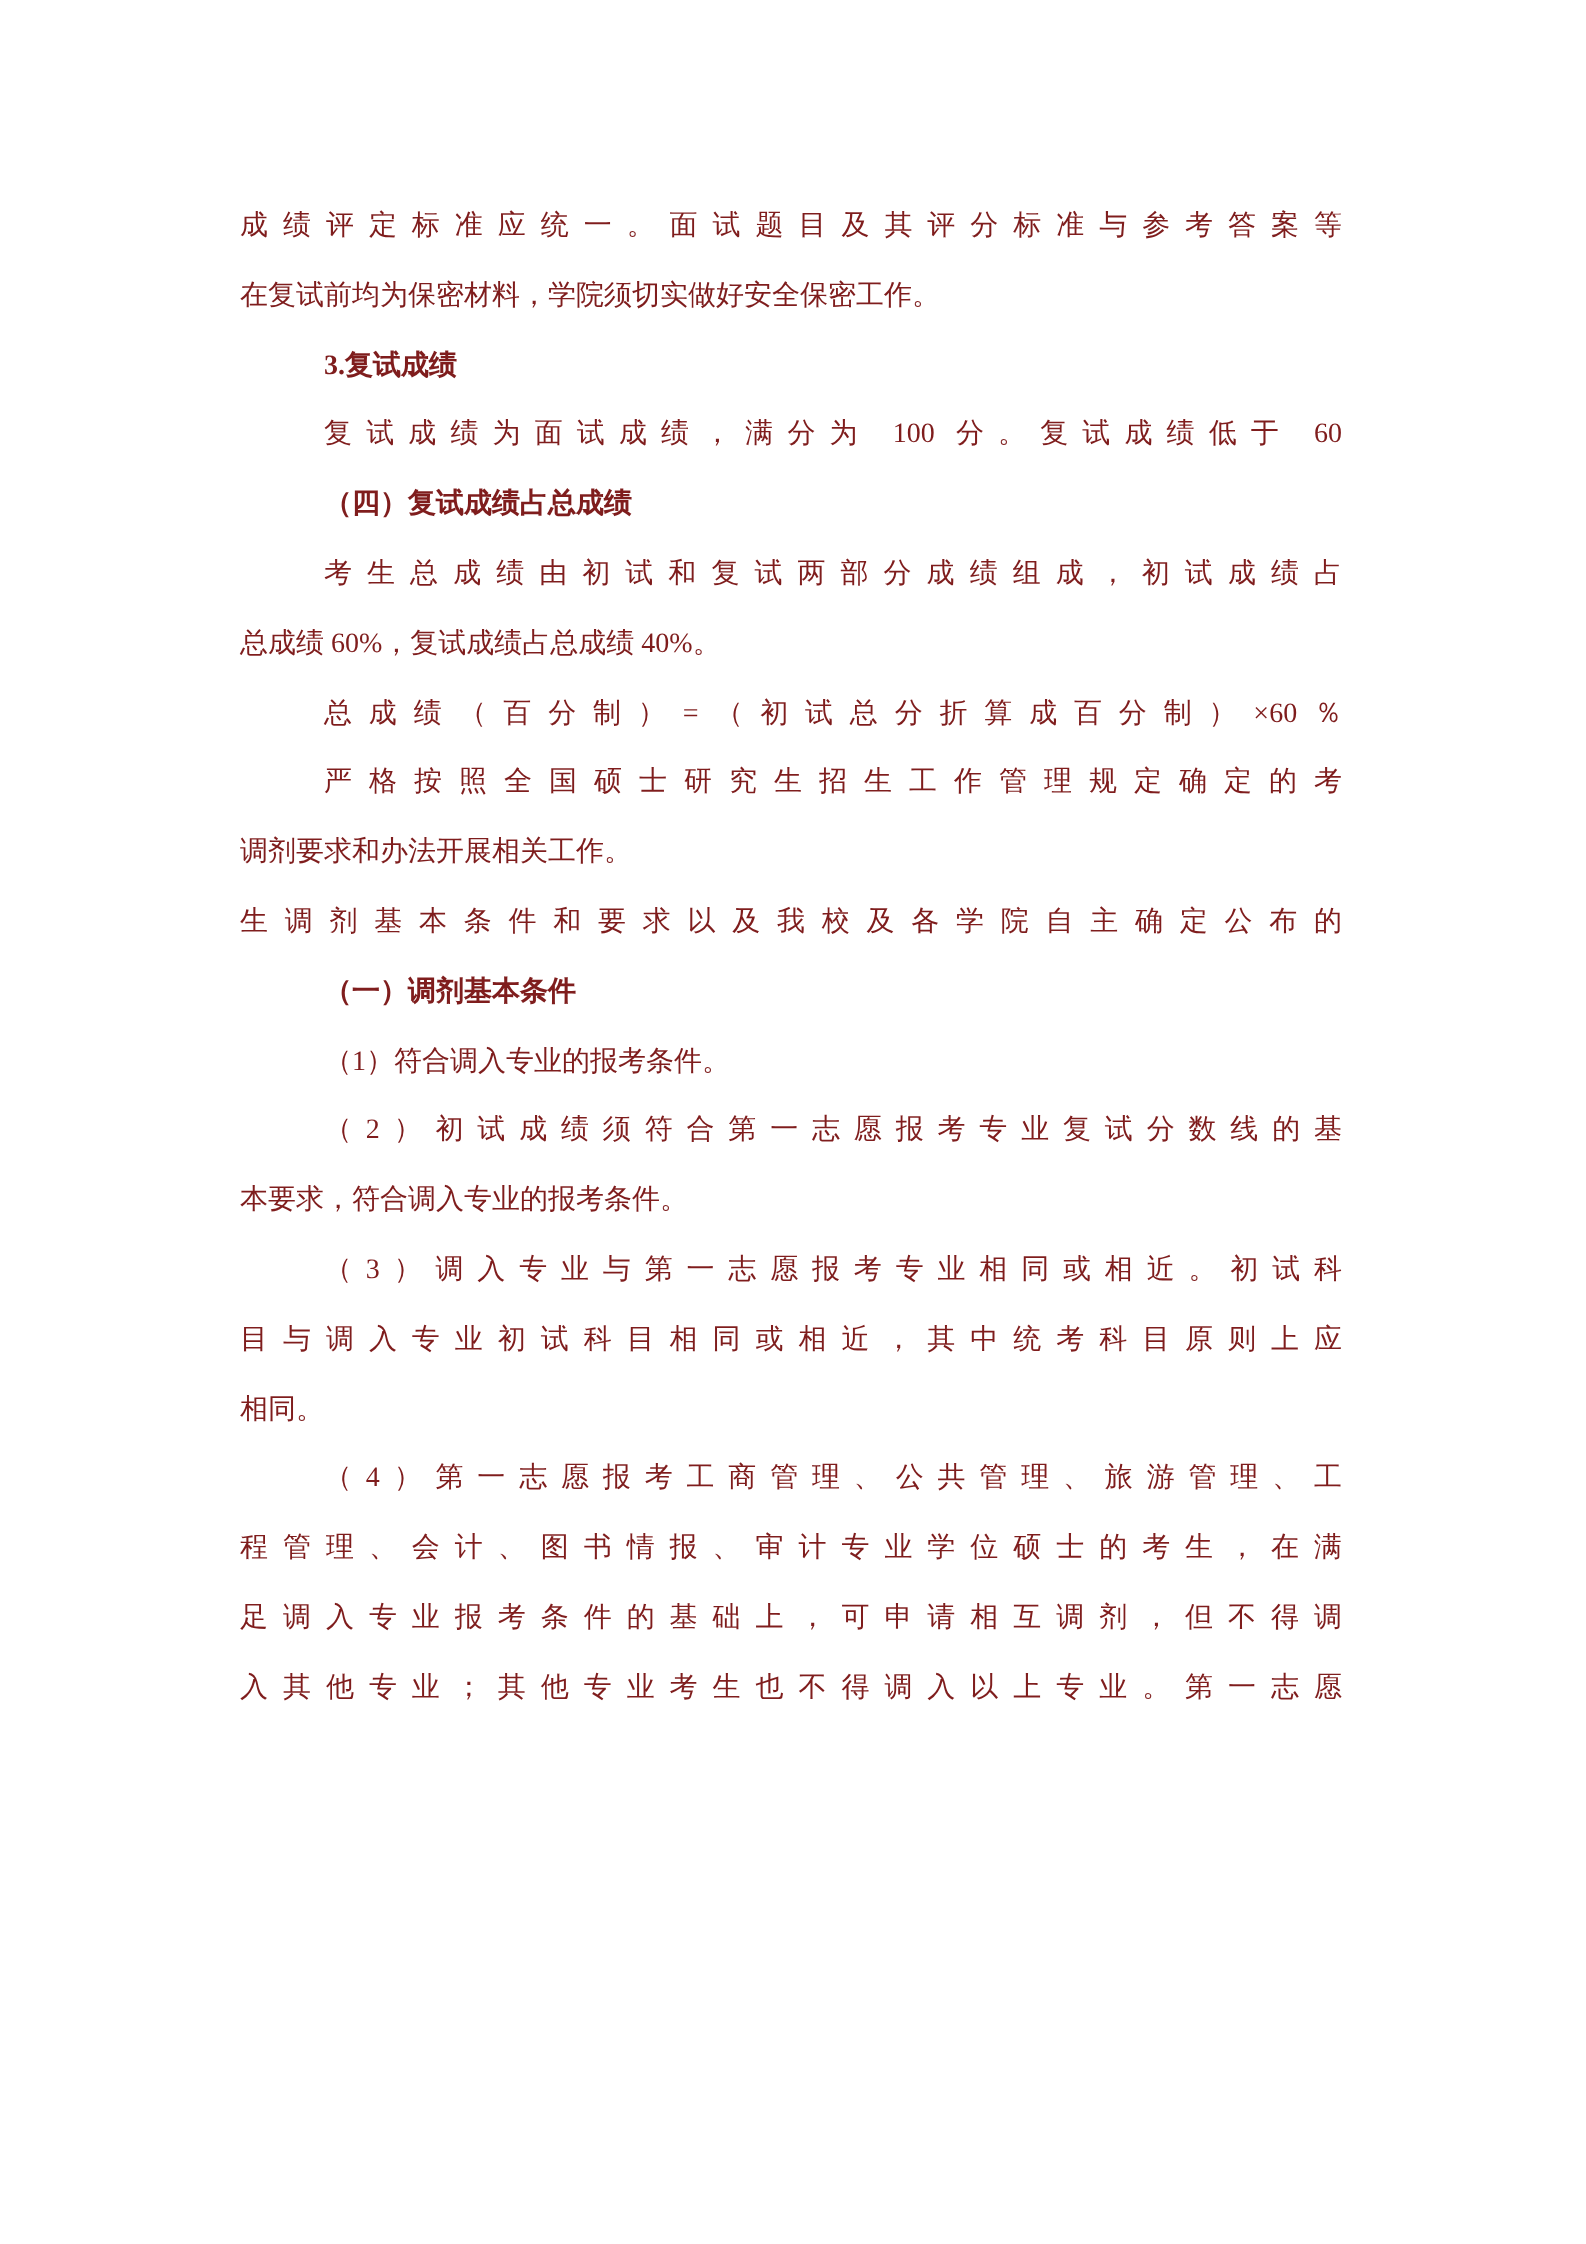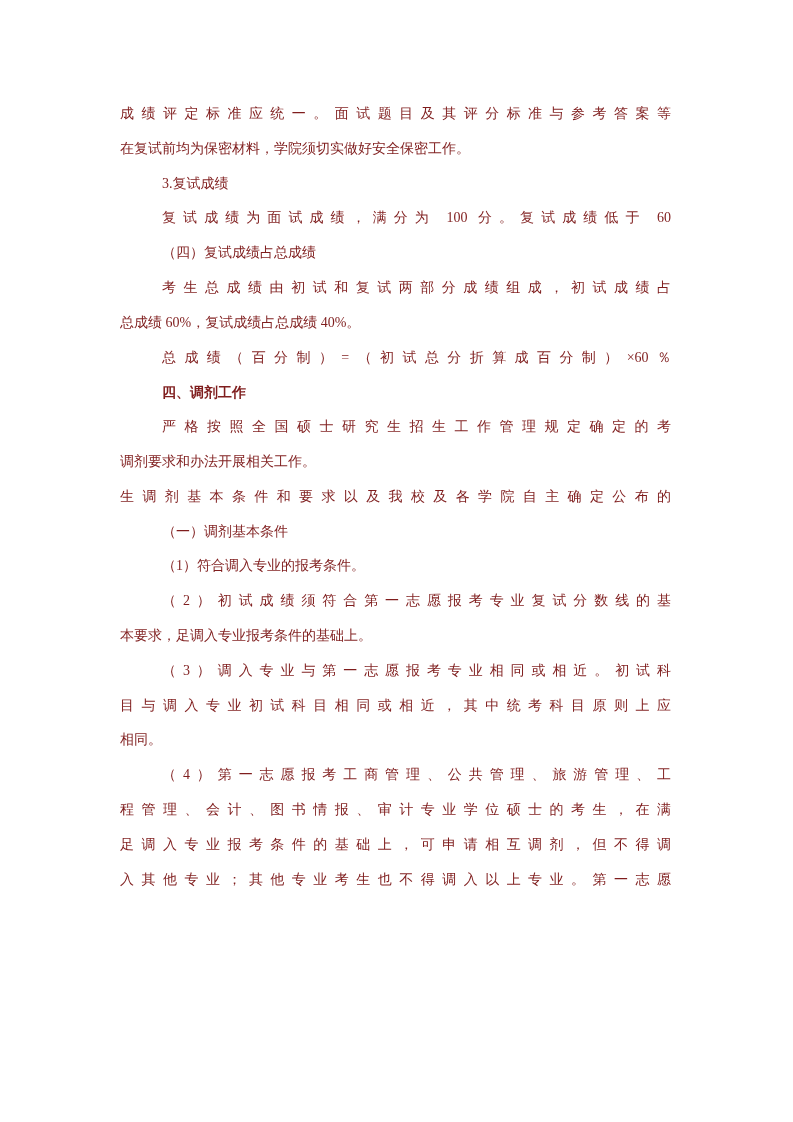--- a/index.html
+++ b/index.html
@@ -30,49 +30,48 @@
   }
   .line.justify {
     white-space: normal;
     text-align: justify;
     text-align-last: justify;
   }
   .line.indent {
     padding-left: 42px;
   }
   .line.h-kai {
-    font-weight: normal;
+    font-weight: bold;
     font-family: "Liberation Serif", serif;
   }
   .line.h-hei {
     font-weight: bold;
     font-family: "Liberation Sans", sans-serif;
   }
 </style>
 </head>
 <body>
 
 <div class="page">
   <div class="text-block">
       <div class="line body justify">成绩评定标准应统一。面试题目及其评分标准与参考答案等</div>
       <div class="line body">在复试前均为保密材料，学院须切实做好安全保密工作。</div>
       <div class="line h-kai indent">3.复试成绩</div>
       <div class="line body indent justify">复试成绩为面试成绩，满分为 100 分。复试成绩低于 60</div>
       <div class="line h-kai indent">（四）复试成绩占总成绩</div>
       <div class="line body indent justify">考生总成绩由初试和复试两部分成绩组成，初试成绩占</div>
       <div class="line body">总成绩 60%，复试成绩占总成绩 40%。</div>
       <div class="line body indent justify">总成绩（百分制）=（初试总分折算成百分制）×60％</div>
-      <div class="line h-hei indent">四、调剂工作</div>
       <div class="line body indent justify">严格按照全国硕士研究生招生工作管理规定确定的考</div>
       <div class="line body">调剂要求和办法开展相关工作。</div>
       <div class="line body justify">生调剂基本条件和要求以及我校及各学院自主确定公布的</div>
       <div class="line h-kai indent">（一）调剂基本条件</div>
       <div class="line body indent">（1）符合调入专业的报考条件。</div>
       <div class="line body indent justify">（2）初试成绩须符合第一志愿报考专业复试分数线的基</div>
-      <div class="line body">本要求，足调入专业报考条件的基础上。</div>
+      <div class="line body">本要求，符合调入专业的报考条件。</div>
       <div class="line body indent justify">（3）调入专业与第一志愿报考专业相同或相近。初试科</div>
       <div class="line body justify">目与调入专业初试科目相同或相近，其中统考科目原则上应</div>
       <div class="line body">相同。</div>
       <div class="line body indent justify">（4）第一志愿报考工商管理、公共管理、旅游管理、工</div>
       <div class="line body justify">程管理、会计、图书情报、审计专业学位硕士的考生，在满</div>
       <div class="line body justify">足调入专业报考条件的基础上，可申请相互调剂，但不得调</div>
       <div class="line body justify">入其他专业；其他专业考生也不得调入以上专业。第一志愿</div>
     </div>
 </div>
 

